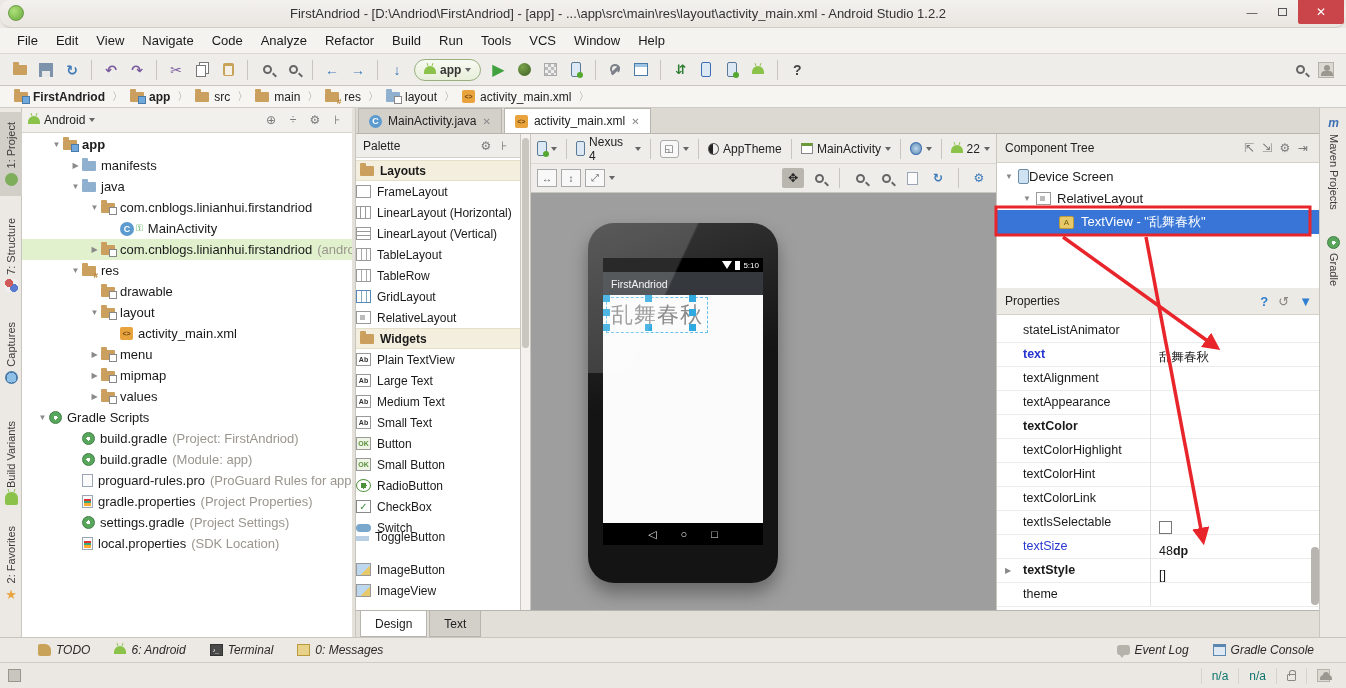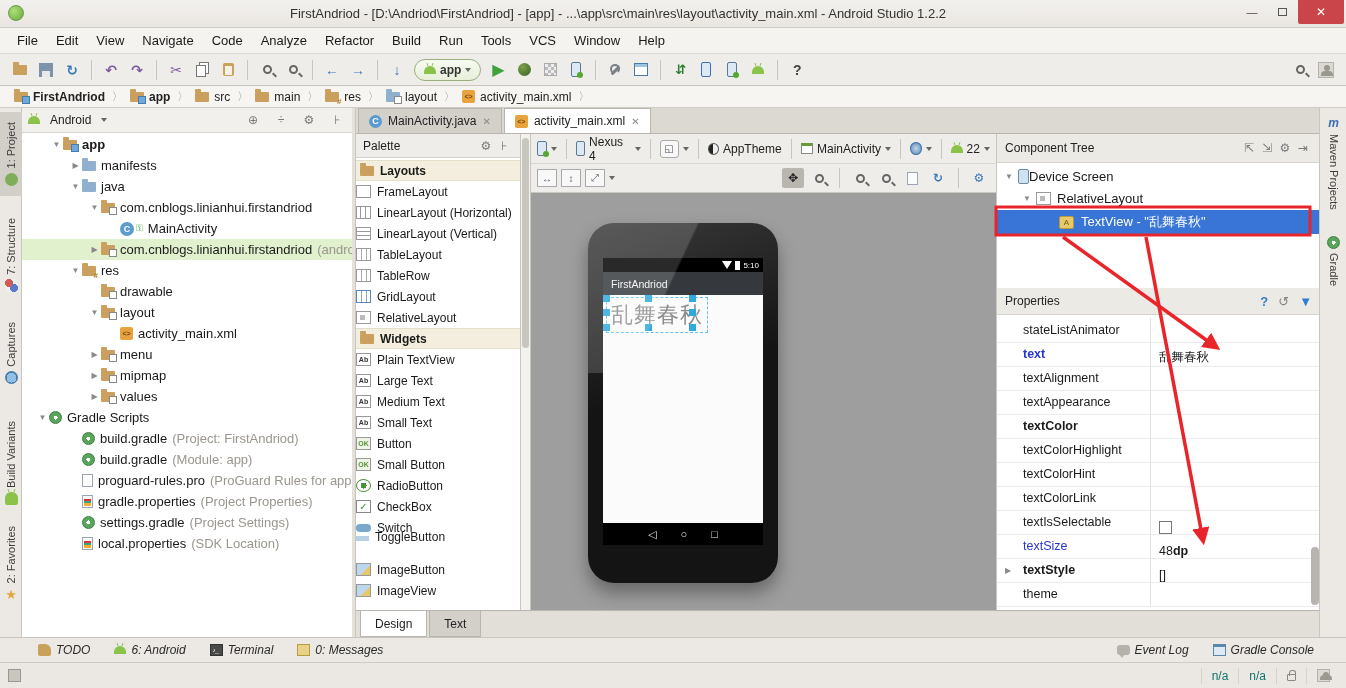--- a/index.html
+++ b/index.html
@@ -1,20 +1,20 @@
 <!DOCTYPE html>
 <html><head>
 <meta charset="utf-8">
 <style>
   *{margin:0;padding:0;box-sizing:border-box;font-family:"Liberation Sans","DejaVu Sans",sans-serif;}
   html,body{width:1346px;height:688px;overflow:hidden;background:#ebe8e3;}
   .abs{position:absolute;}
   .flex{display:flex;align-items:center;}
   
-  #titlebar{left:0;top:0;width:1346px;height:28px;background:linear-gradient(#f3f1ee,#e9e6e1);border-bottom:1px solid #cfccc6;}
+  #titlebar{left:0;top:0;width:1346px;height:28px;background:linear-gradient(#f3f1ee,#e9e6e1);border-bottom:1px solid #cfccc6;border-radius:11px;}
   #titlebar .ttl{position:absolute;left:0;right:110px;top:0;height:28px;text-align:center;line-height:28px;font-size:13px;color:#333;white-space:nowrap;overflow:hidden;}
   .droid{width:16px;height:16px;border-radius:50%;background:radial-gradient(circle at 35% 35%,#aee07a,#67a83c);border:1px solid #6d9c48;}
   .wbtn{width:28px;height:20px;display:flex;align-items:center;justify-content:center;font-size:11px;color:#444;}
   #closebtn{width:46px;height:24px;background:#c9454a;color:#fff;border-radius:0 0 2px 2px;font-size:12px;}
   .maxsq{width:9px;height:8px;border:1px solid #555;}
   
   #menubar{left:0;top:28px;width:1346px;height:26px;background:#f5f3f0;border-bottom:1px solid #dbd8d2;display:flex;align-items:center;padding-left:8px;}
   .mitem{font-size:13px;color:#1a1a1a;padding:3px 9px;cursor:default;}
   
   #toolbar{left:0;top:54px;width:1346px;height:32px;background:#efede9;border-bottom:1px solid #c9c6c0;display:flex;align-items:center;padding-left:8px;gap:2px;}
@@ -62,21 +62,21 @@
   
   #main{left:0;top:108px;width:1346px;height:529px;background:#fff;}
   
   #leftbar{left:0;top:0;width:22px;height:529px;background:#ece9e4;border-right:1px solid #c9c6c0;}
   .vtab{position:absolute;left:0;width:22px;display:flex;flex-direction:column;align-items:center;justify-content:center;gap:4px;}
   .vtab .vl{writing-mode:vertical-rl;transform:rotate(180deg);font-size:11px;color:#3c3c3c;white-space:nowrap;}
   .vtab.active{background:#d2cfc9;}
   .mini{width:13px;height:13px;border-radius:3px;flex:none;}
   
   #projpanel{left:22px;top:0;width:330px;height:529px;background:#fff;}
-  #projhead{height:25px;background:#f2f0ed;border-bottom:1px solid #d8d5cf;display:flex;align-items:center;padding:0 6px;font-size:12px;color:#222;gap:10px;}
+  #projhead{height:25px;background:#f2f0ed;border-bottom:1px solid #d8d5cf;display:flex;align-items:center;padding:0 6px;font-size:12px;color:#222;gap:4px;}
   .hic{color:#7a7a7a;font-size:12px;width:18px;text-align:center;}
   .trow{position:absolute;left:0;width:330px;height:21px;display:flex;align-items:center;font-size:13px;color:#1a1a1a;white-space:nowrap;overflow:hidden;}
   .trow .ar{width:13px;font-size:8px;color:#8a8a8a;text-align:center;flex:none;}
   .trow .lb{margin-left:5px;}
   .trow .nt{margin-left:5px;color:#9a968e;}
   .trow.sel{background:#e1f0cd;}
   .cicon{width:14px;height:14px;border-radius:50%;background:#5b9bd0;color:#fff;font-size:9px;font-weight:bold;display:flex;align-items:center;justify-content:center;flex:none;}
   .gric{width:13px;height:13px;border-radius:50%;border:1px solid #3e7d42;background:radial-gradient(circle,#fff 0 2px,#58a55c 2px);flex:none;}
   .ficon{width:11px;height:13px;background:#fbfbfb;border:1px solid #9aa5b5;flex:none;position:relative;}
   .ficon.props::after{content:"";position:absolute;left:1px;bottom:1px;width:7px;height:7px;background:linear-gradient(#d33 2px,#3a7 2px 4px,#fa3 4px 6px);}

